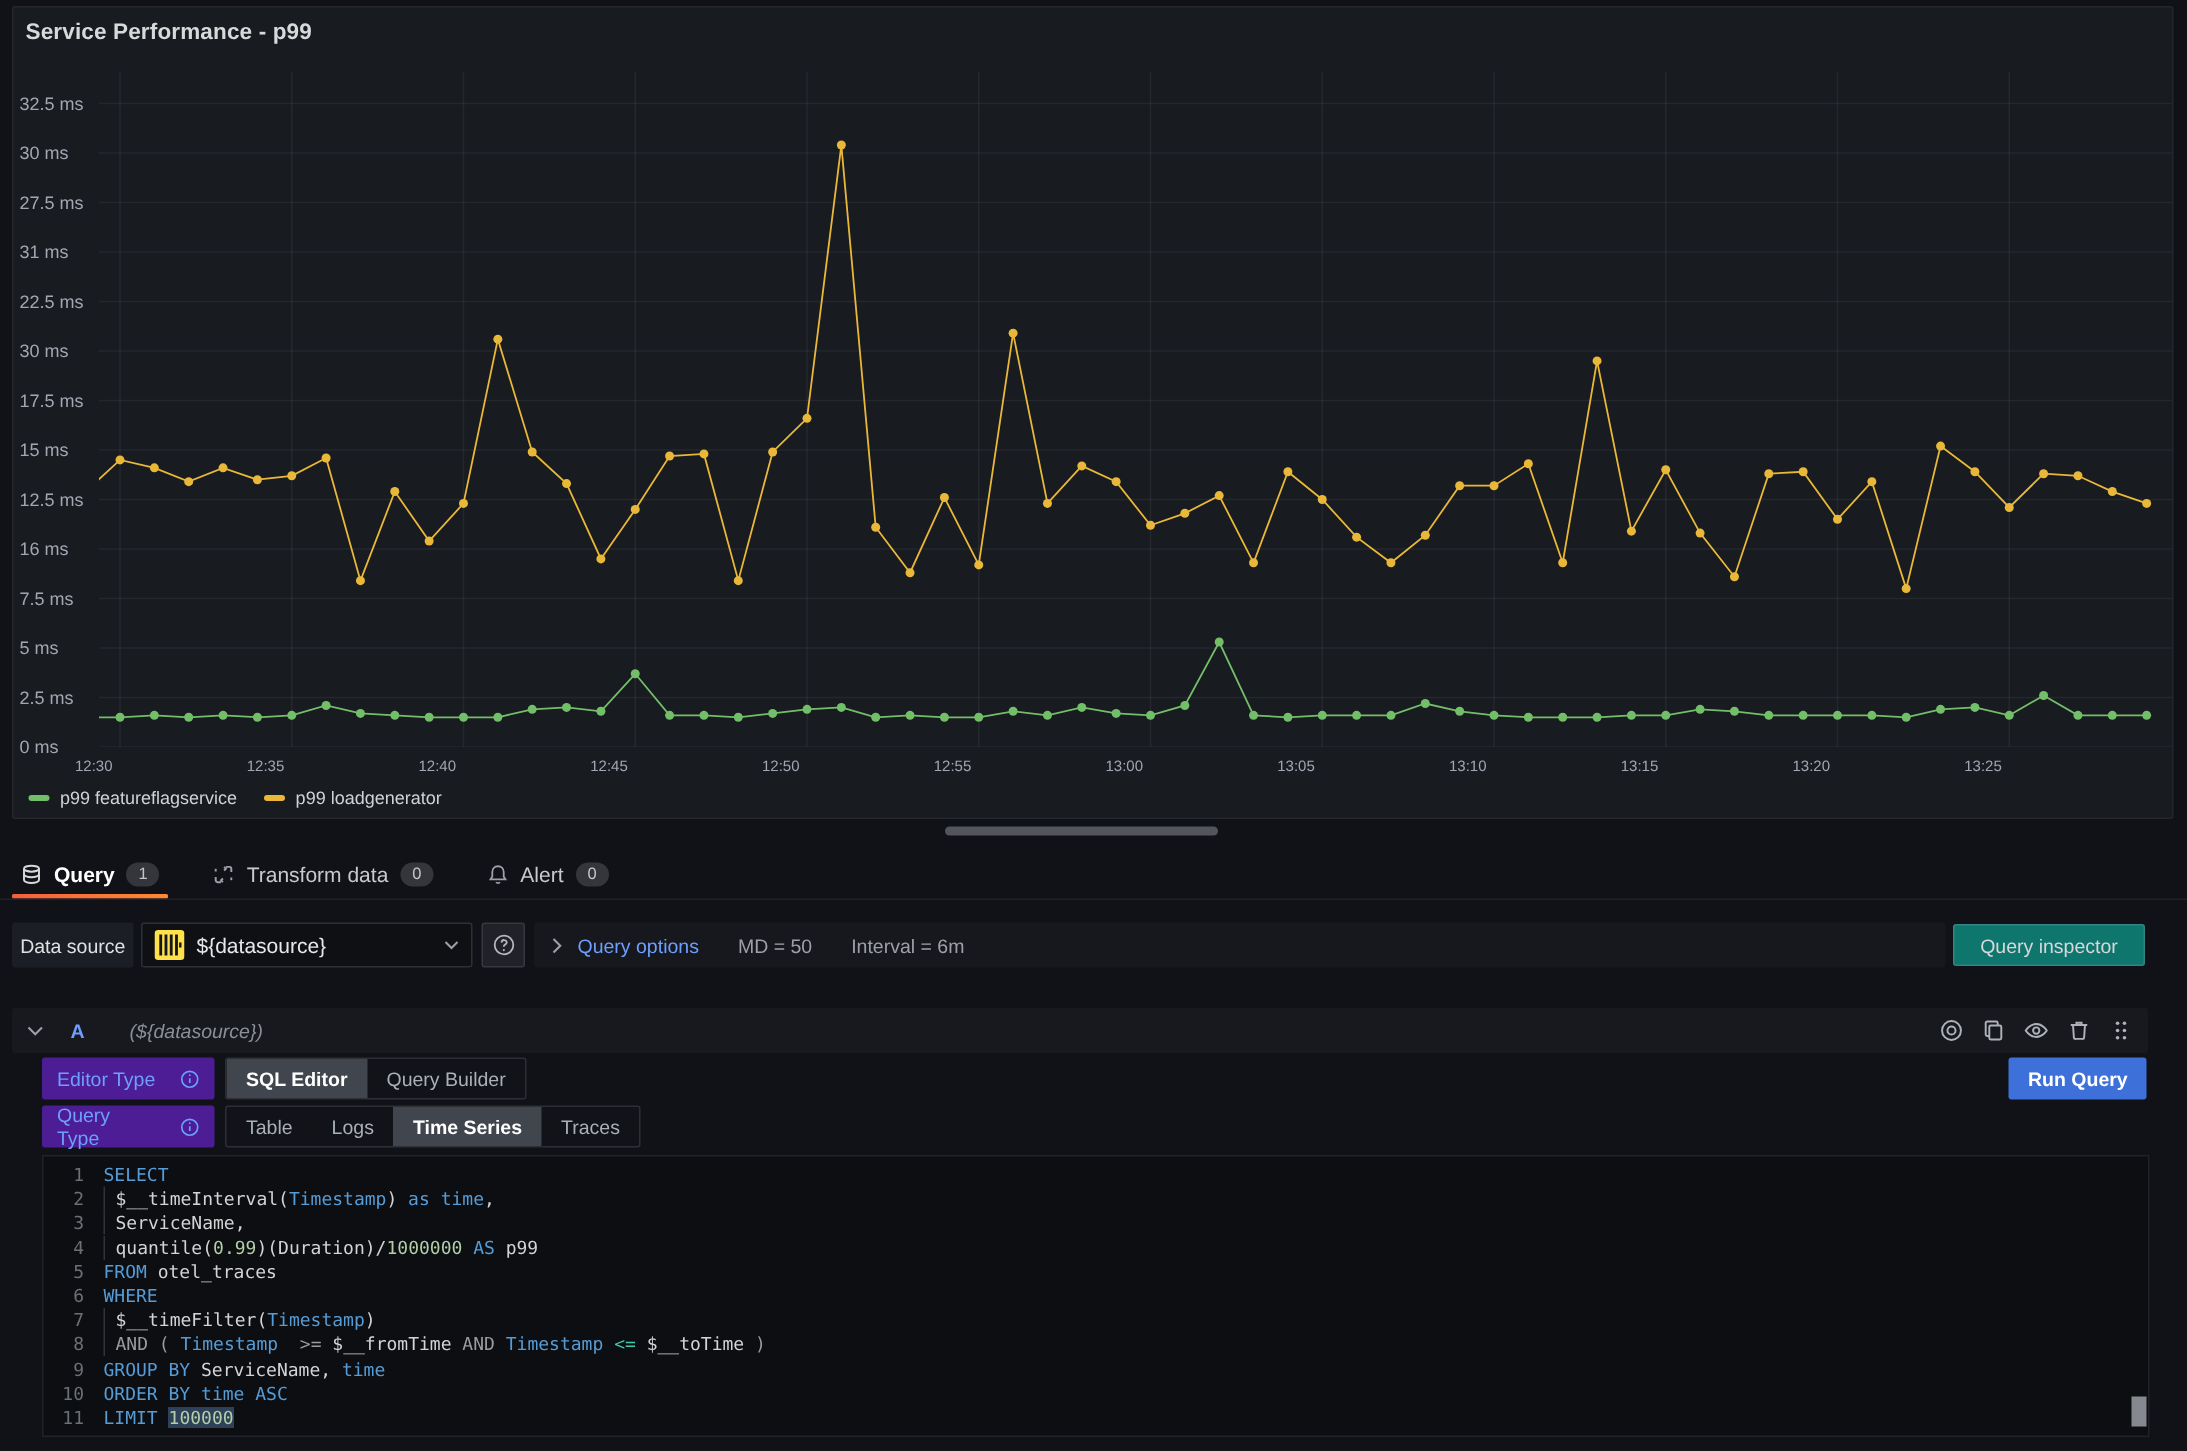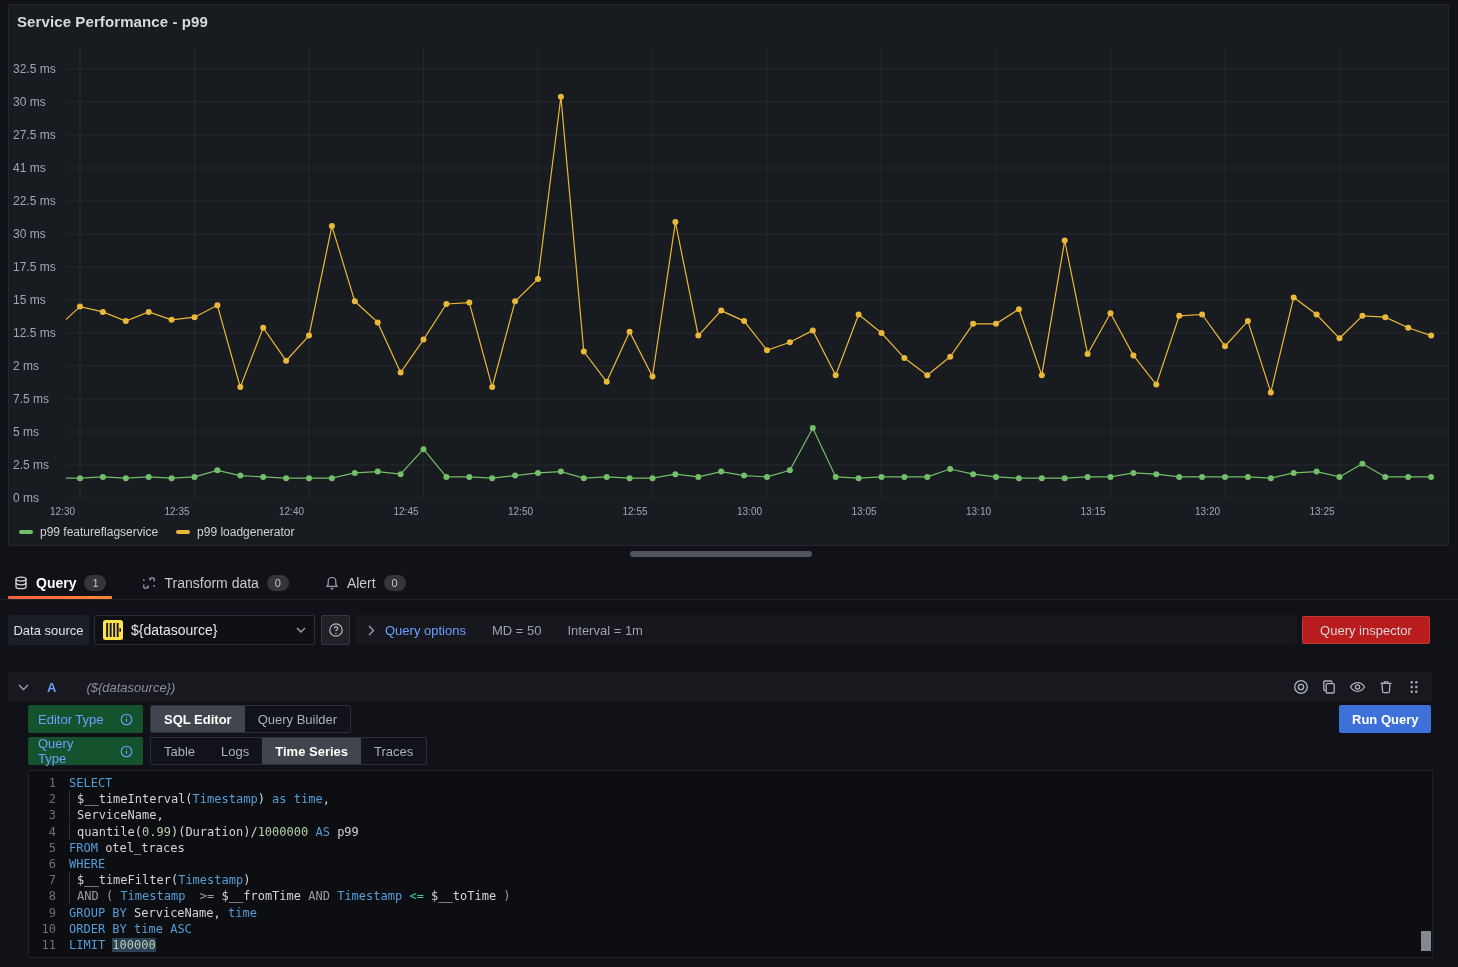--- a/index.html
+++ b/index.html
@@ -72,38 +72,38 @@
     border:1px solid #35383e; border-radius:2px; display:flex; align-items:center; justify-content:center; cursor:pointer;
   }
   .qopts {
     position:absolute; left:356px; top:0; width:941px; height:30px; background:#16181d;
     border-radius:2px; display:flex; align-items:center; padding:0 12px; gap:10px;
   }
   .qopts-label { font-size:13px; color:#6e9fff; font-weight:500; cursor:pointer; }
   .qopts-meta { font-size:13px; color:#9da0a8; margin-left:16px; }
   .qinspector {
     position:absolute; left:1302px; top:1px; width:128px; height:28px;
-    background:#b91c1c; border:1px solid rgba(204,204,220,.18); border-radius:2px;
+    background:#0f766e; border:1px solid rgba(204,204,220,.18); border-radius:2px;
     display:flex; align-items:center; justify-content:center;
     font-size:13px; color:#d5d8dc; cursor:pointer;text-align:center;
   }
   
   .query-header {
     position:absolute; left:8px; top:672px; width:1424px; height:30px;
     background:#17191e; border-radius:2px; display:flex; align-items:center; padding:0 10px;
   }
   .qh-refid { font-size:13px; font-weight:600; color:#6e9fff; margin-left:18px; }
   .qh-ds { font-size:13px; font-style:italic; color:#8b8f96; margin-left:30px; }
   .qh-icons { margin-left:auto; display:flex; align-items:center; gap:12px; }
   .qh-icons .icon { cursor:pointer; }
   
   .ed-row { position:absolute; left:28px; height:28px; display:flex; align-items:center; }
   .ed-row.r1 { top:705px; } .ed-row.r2 { top:737px; }
   .ed-chip {
-    position:relative; width:115px; height:28px; background:#14532d; border-radius:2px;
+    position:relative; width:115px; height:28px; background:#4c1d95; border-radius:2px;
     display:flex; align-items:center; padding:0 10px; gap:16px; margin-right:7px;
     font-size:13px; color:#6e9fff;
   }
   .ed-chip .icon { margin-left:auto; }
   .segmented {
     display:inline-flex; height:28px; border:1px solid #2c3036; border-radius:2px;
     background:#111318; overflow:hidden;
   }
   .seg-btn {
     height:26px; padding:0 13px; display:flex; align-items:center; font-size:13px;
@@ -292,27 +292,27 @@
         <circle cx="1296.4" cy="267.8" r="3" fill="#EAB839"></circle>
         <circle cx="1319.3" cy="269.2" r="3" fill="#EAB839"></circle>
         <circle cx="1342.2" cy="279.7" r="3" fill="#EAB839"></circle>
         <circle cx="1365.1" cy="287.6" r="3" fill="#EAB839"></circle>
       </svg>
     <div id="ylabels">
         <div class="y-label" style="left: 4px; top: 486px;">0 ms</div>
         <div class="y-label" style="left: 4px; top: 453px;">2.5 ms</div>
         <div class="y-label" style="left: 4px; top: 420px;">5 ms</div>
         <div class="y-label" style="left: 4px; top: 387px;">7.5 ms</div>
-        <div class="y-label" style="left: 4px; top: 354px;">2 ms</div>
+        <div class="y-label" style="left: 4px; top: 354px;">16 ms</div>
         <div class="y-label" style="left: 4px; top: 321px;">12.5 ms</div>
         <div class="y-label" style="left: 4px; top: 288px;">15 ms</div>
         <div class="y-label" style="left: 4px; top: 255px;">17.5 ms</div>
         <div class="y-label" style="left: 4px; top: 222px;">30 ms</div>
         <div class="y-label" style="left: 4px; top: 189px;">22.5 ms</div>
-        <div class="y-label" style="left: 4px; top: 156px;">41 ms</div>
+        <div class="y-label" style="left: 4px; top: 156px;">31 ms</div>
         <div class="y-label" style="left: 4px; top: 123px;">27.5 ms</div>
         <div class="y-label" style="left: 4px; top: 90px;">30 ms</div>
         <div class="y-label" style="left: 4px; top: 57px;">32.5 ms</div>
       </div>
     <div id="xlabels">
         <div class="x-label" style="left: 41px;">12:30</div>
         <div class="x-label" style="left: 155.5px;">12:35</div>
         <div class="x-label" style="left: 270px;">12:40</div>
         <div class="x-label" style="left: 384.5px;">12:45</div>
         <div class="x-label" style="left: 499px;">12:50</div>
@@ -409,21 +409,21 @@
     </span>
   </div>
   <div class="qopts">
     <span class="icon">
       <svg class="ic" width="7" height="11" viewBox="0 0 7 11" fill="none" stroke="#9da0a8" stroke-width="1.4">
           <path d="M1 1l4.5 4.5L1 10"></path>
         </svg>
     </span>
     <span class="qopts-label">Query options</span>
     <span class="qopts-meta">MD = 50</span>
-    <span class="qopts-meta">Interval = 1m</span>
+    <span class="qopts-meta">Interval = 6m</span>
   </div>
   <div class="qinspector">Query inspector</div>
 </div>
 
 <div class="query-header">
   <span class="icon">
     <svg class="ic" width="11" height="7" viewBox="0 0 11 7" fill="none" stroke="#9da0a8" stroke-width="1.4">
         <path d="M1 1l4.5 4.5L10 1"></path>
       </svg>
   </span>

